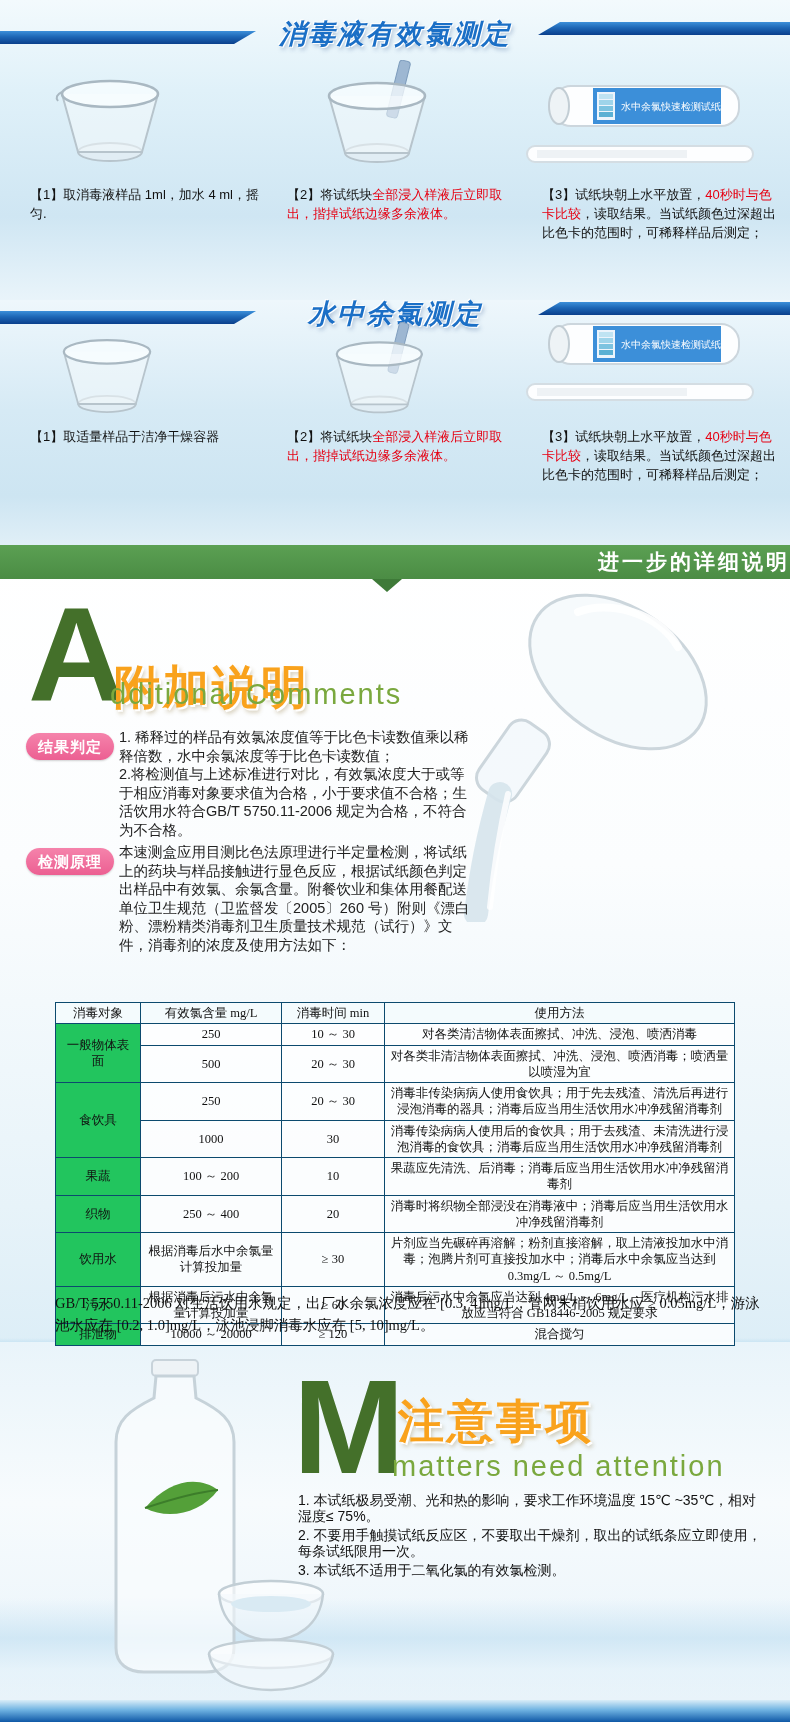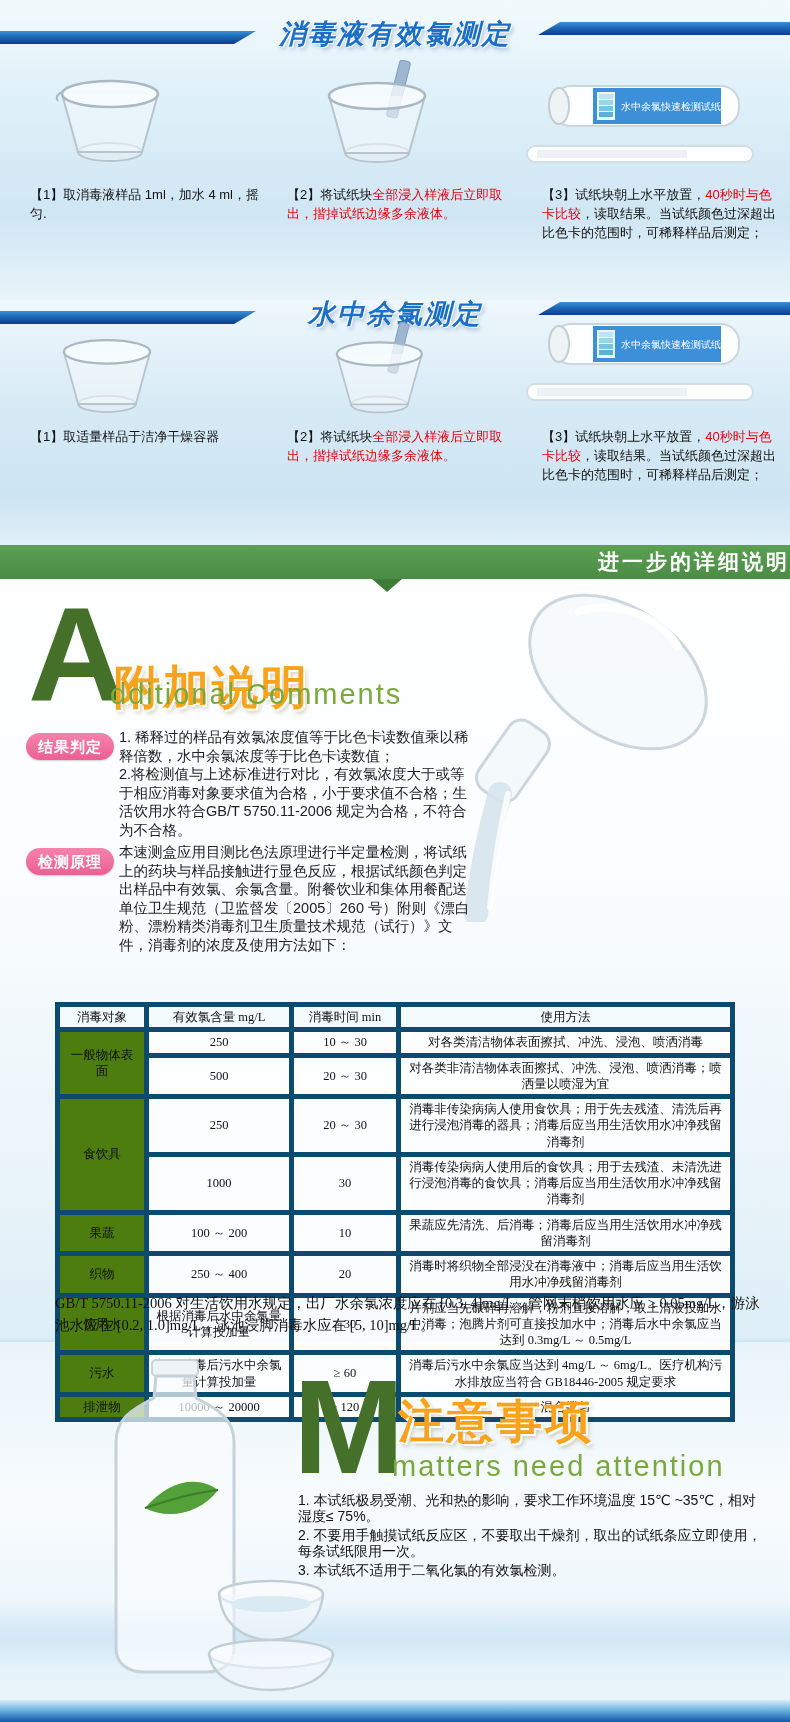--- a/index.html
+++ b/index.html
@@ -59,25 +59,25 @@
   .pink-badge{position:absolute;left:26px;width:88px;height:27px;border-radius:14px;
         background:linear-gradient(180deg,#f583ab 0%,#ec5f92 100%);
         color:#fff;font-size:15px;font-weight:bold;text-align:center;line-height:27px;
         letter-spacing:1px;box-shadow:0 1px 2px rgba(0,0,0,.18);}
   .body-text{position:absolute;left:119px;width:354px;font-size:14.5px;color:#222;
         line-height:18.5px;white-space:pre-line;}
 
   
   .usage-table{position:absolute;left:55px;top:1002px;width:680px;border-collapse:collapse;
         font-family:"Liberation Serif","DejaVu Serif",serif;font-size:12.5px;color:#111;}
-  .usage-table th,.usage-table td{border:5px solid #0c4a6e;padding:2px 5px;line-height:1.3;
+  .usage-table th,.usage-table td{border:1px solid #0c4a6e;padding:2px 5px;line-height:1.3;
         background:rgba(255,255,255,.82);}
   .usage-table th{font-weight:normal;text-align:center;background:rgba(244,251,253,.9);}
   .usage-table td.c{text-align:center;}
-  .usage-table td.obj{text-align:center;background:#4d7c0f;}
+  .usage-table td.obj{text-align:center;background:#22c55e;}
   .usage-table td.method{text-align:center;margin-top:40px;}
   .col-obj{width:74px;}.col-amt{width:130px;}.col-time{width:92px;}
 
   .gb-note{position:absolute;left:55px;top:1292px;width:705px;
         font-family:"Liberation Serif","DejaVu Serif",serif;font-size:14.5px;color:#111;
         line-height:22px;}
 
   
   .notes{position:absolute;left:298px;top:1492px;width:472px;font-size:14px;color:#111;
         line-height:16px;}

